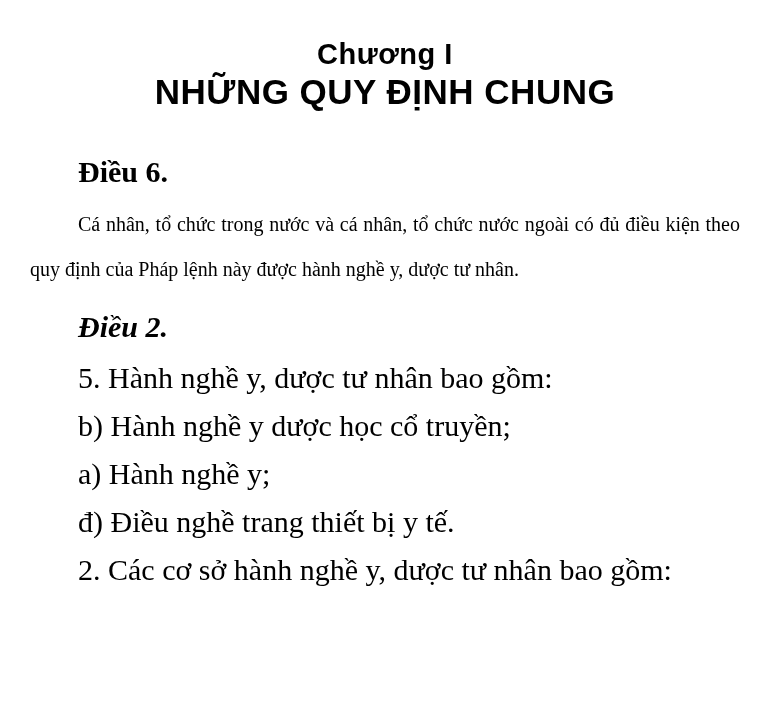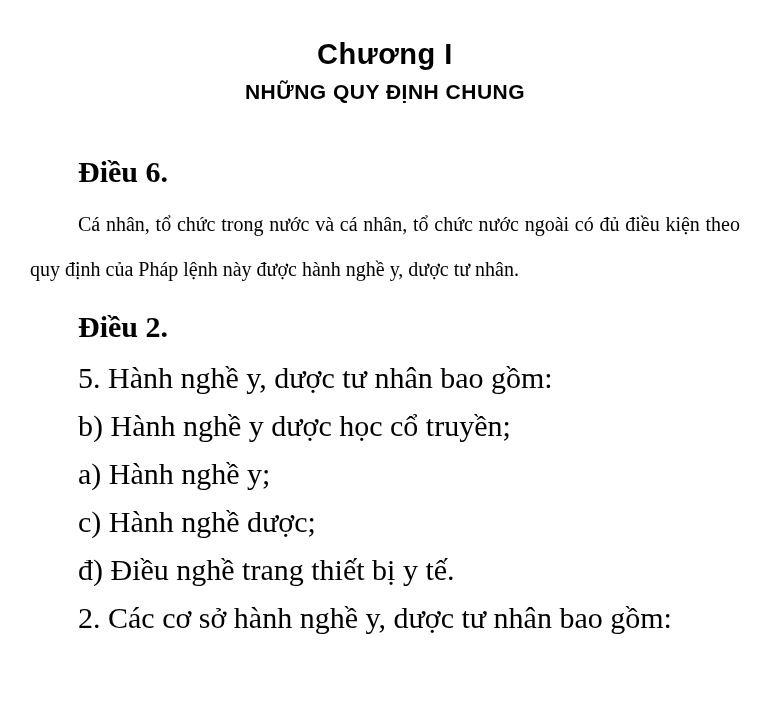--- a/index.html
+++ b/index.html
@@ -24,37 +24,38 @@
     text-align: center;
     font-family: "Liberation Sans", sans-serif;
     font-weight: bold;
     letter-spacing: 0.5px;
   }
   .chapter-label {
     font-size: 29px;
     line-height: 36px;
   }
   .chapter-title {
-    font-size: 21px;
+    font-size: 35px;
     line-height: 40px;
   }
   
   .article-heading {
     font-family: "Liberation Serif", "DejaVu Serif", serif;
     font-weight: bold;
     font-size: 30px;
     line-height: 36px;
     margin: 0;
     padding-left: 48px;
   }
   .article-heading.first {
     margin-top: 42px;
   }
   .article-heading.second {
     margin-top: 17px;
+    font-style: italic;
   }
   
   .para {
     font-family: "Liberation Serif", "DejaVu Serif", serif;
     font-size: 20px;
     line-height: 45px;
     text-align: justify;
     text-indent: 48px;
     margin: 12px 0 6px 0;
   }
@@ -83,18 +84,17 @@
   <h2 class="article-heading first">Điều 6.</h2>
 
   <p class="para">Cá nhân, tổ chức trong nước và cá nhân, tổ chức nước ngoài có đủ điều kiện theo quy định của Pháp lệnh này được hành nghề y, dược tư nhân.</p>
 
   <h2 class="article-heading second">Điều 2.</h2>
 
   <div class="clauses">
     <p class="clause">5. Hành nghề y, dược tư nhân bao gồm:</p>
     <p class="clause">b) Hành nghề y dược học cổ truyền;</p>
     <p class="clause">a) Hành nghề y;</p>
-    <p class="clause">c) Hành nghề dược;</p>
     <p class="clause">đ) Điều nghề trang thiết bị y tế.</p>
     <p class="clause">2. Các cơ sở hành nghề y, dược tư nhân bao gồm:</p>
   </div>
 
 </div>
 
 </body></html>

